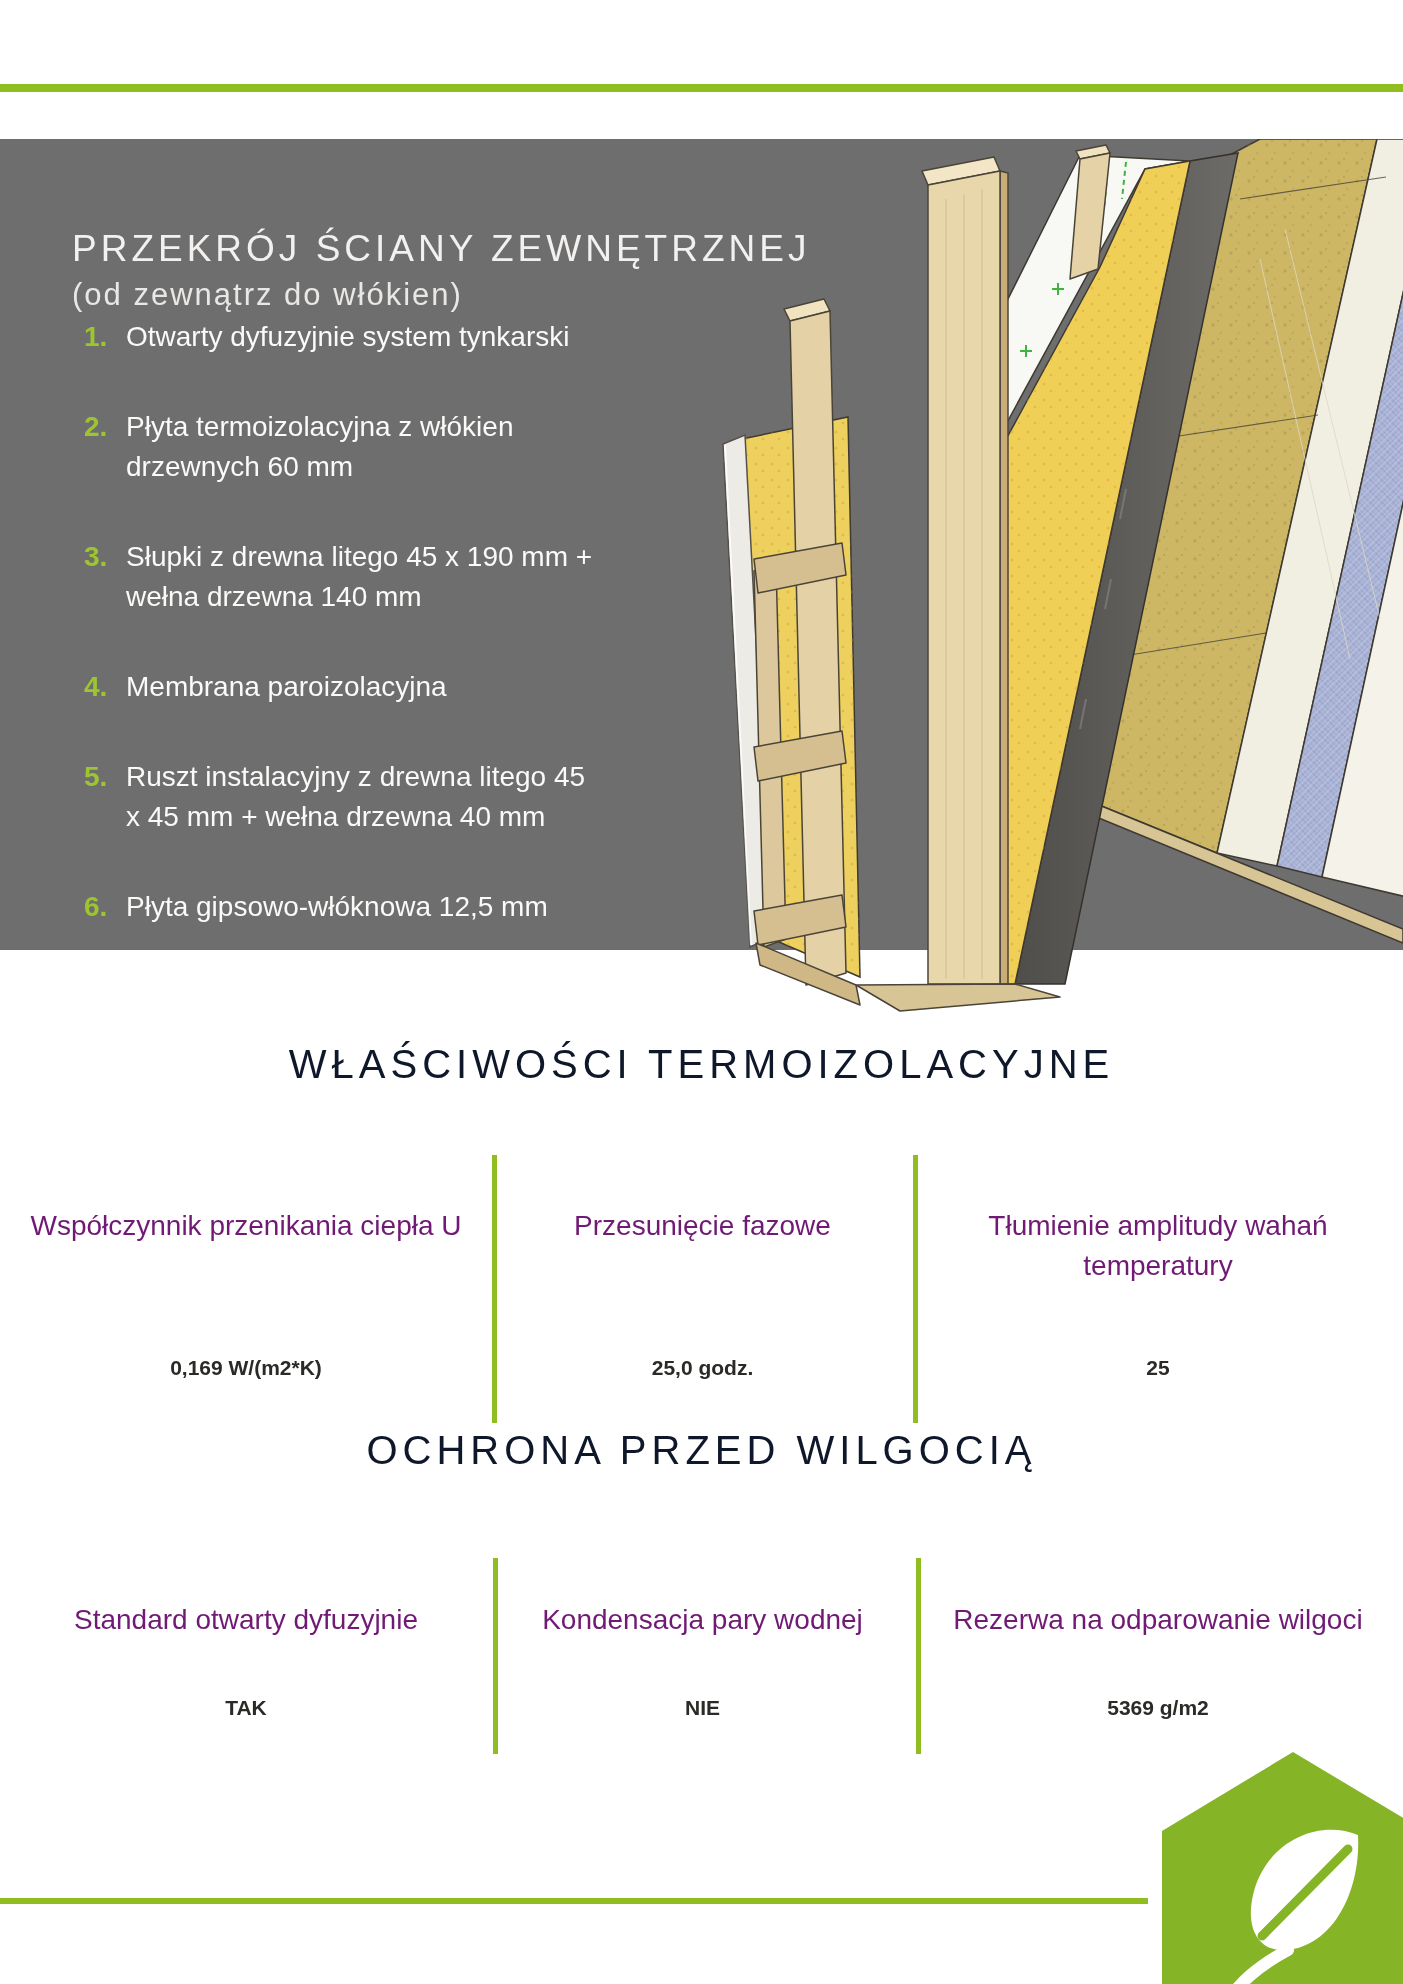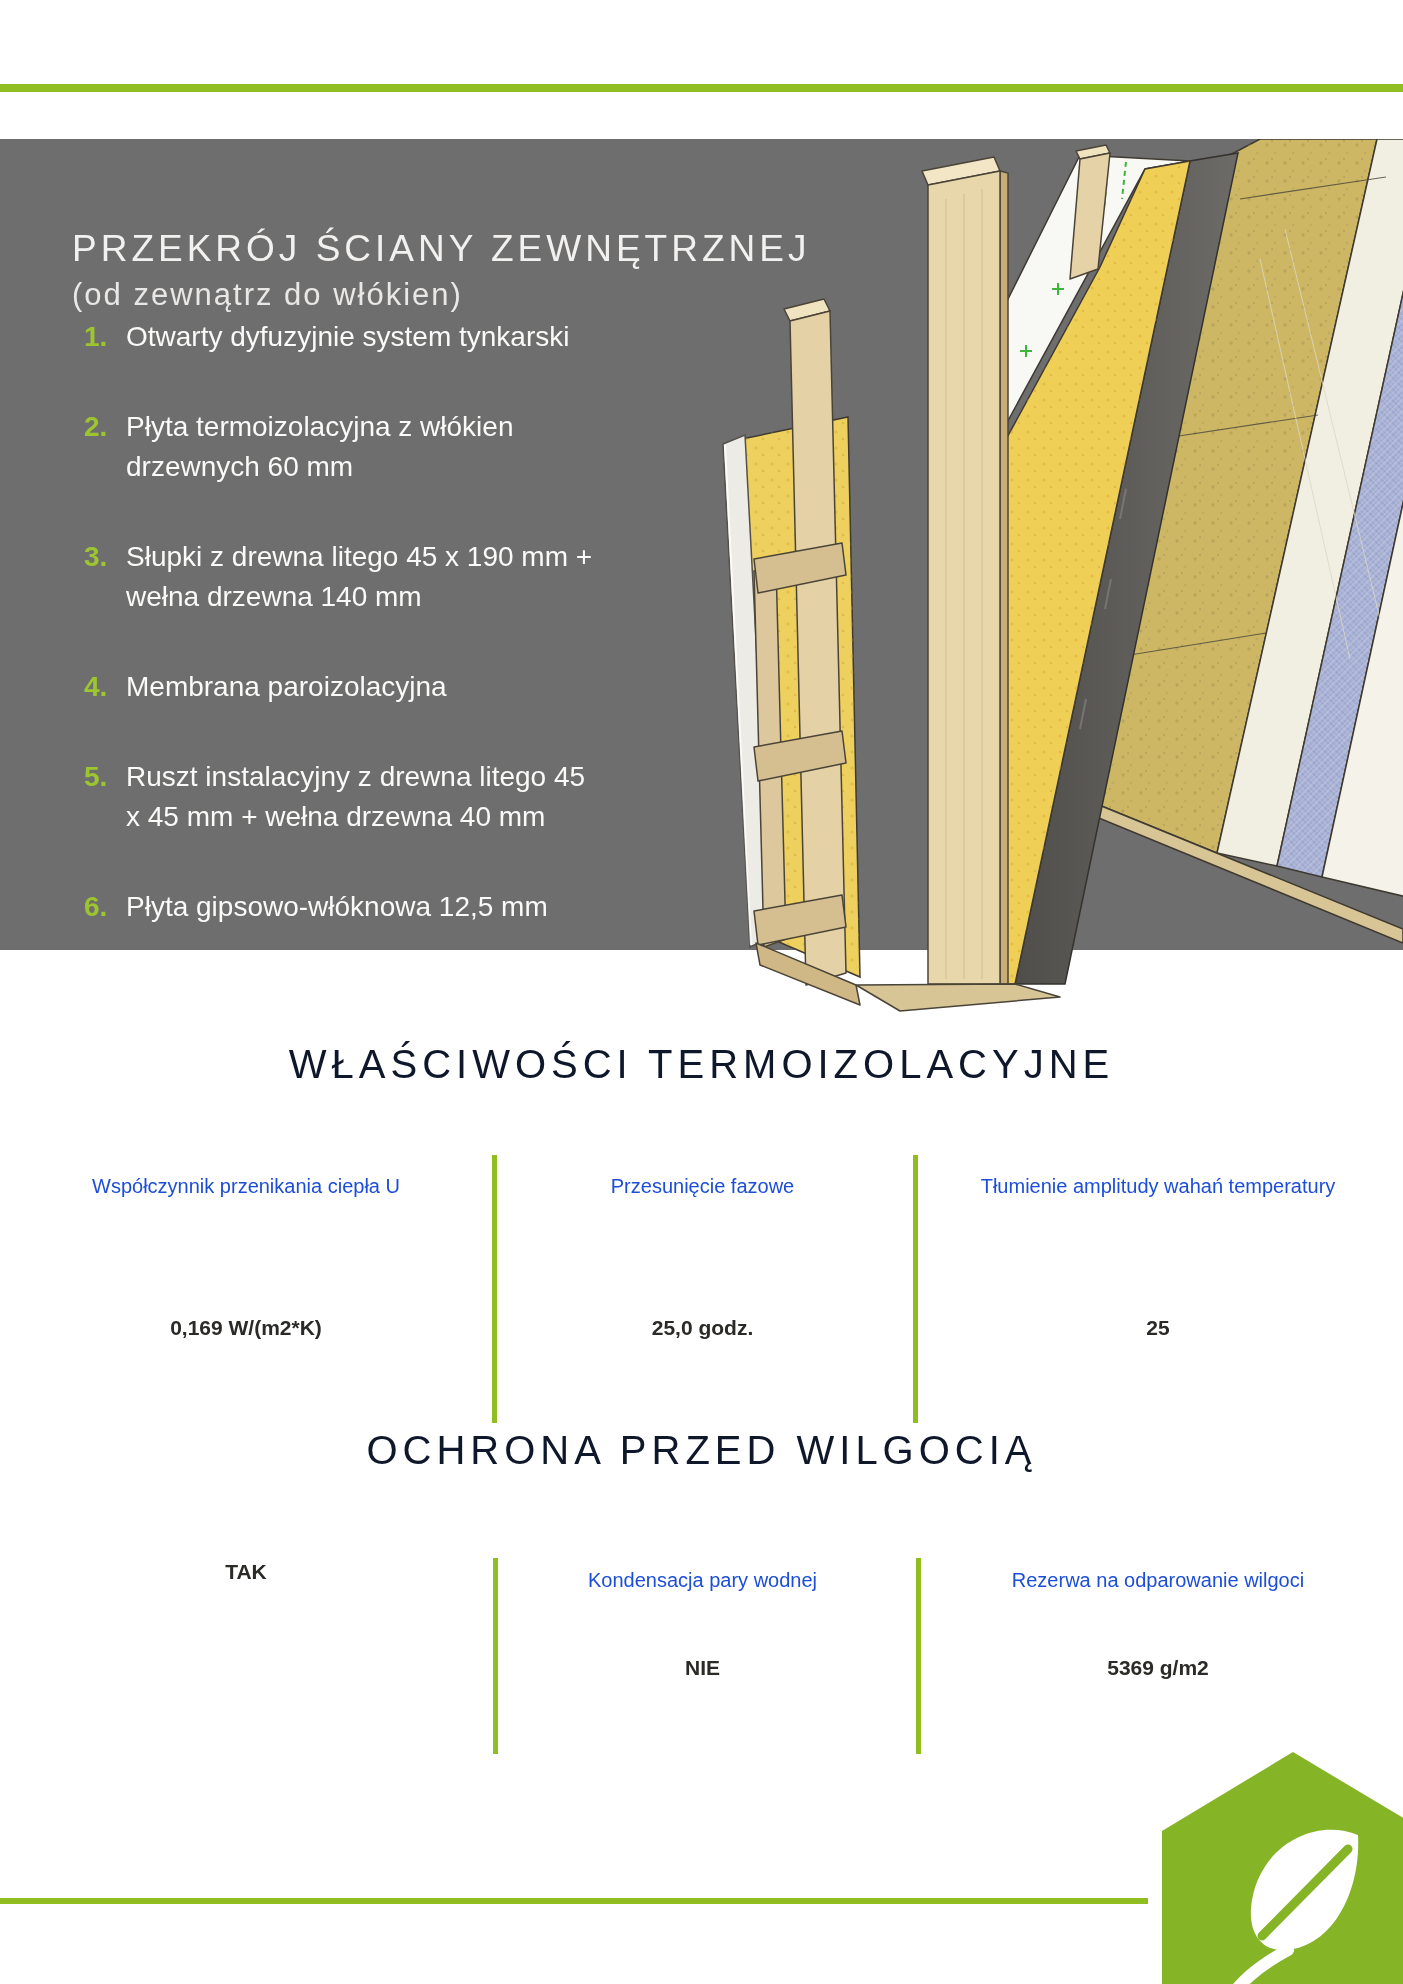--- a/index.html
+++ b/index.html
@@ -16,21 +16,21 @@
   .wall-art{position:absolute;left:560px;top:0;width:843px;height:875px;}
   .h-section{position:absolute;left:0;width:100%;text-align:center;color:#0f172a;
              font-size:40px;font-weight:300;letter-spacing:5px;}
   .h-thermal{top:1042px;}
   .h-moist{top:1428px;}
   .stats{position:absolute;left:0;width:1403px;display:flex;}
   .stats-thermal{top:1166px;}
   .stats-moist{top:1560px;}
   .col{box-sizing:border-box;padding:0 30px;text-align:center;}
   .col.c1{width:492px;} .col.c2{width:421px;} .col.c3{width:490px;}
-  .stat-label{font-size:20px;line-height:40px;color:#1d4ed8;}
+  .stat-label{font-size:28px;line-height:40px;color:#701a75;margin-top:40px;}
   .stats-thermal .stat-label{min-height:150px;}
   .stats-moist .stat-label{min-height:96px;}
   .stat-value{font-size:21px;font-weight:bold;color:#2B2A27;}
   .vdiv{position:absolute;width:5px;background:#90BD1F;}
   .vdiv.t1{left:492px;top:1155px;height:268px;}
   .vdiv.t2{left:913px;top:1155px;height:268px;}
   .vdiv.m1{left:493px;top:1558px;height:196px;}
   .vdiv.m2{left:916px;top:1558px;height:196px;}
   .bottom-rule{position:absolute;left:0;top:1898px;width:1148px;height:6px;background:#90BD1F;}
   .logo{position:absolute;left:1162px;top:1752px;width:241px;height:232px;}
@@ -186,20 +186,21 @@
       <div class="stat-value">25</div>
     </div>
   </div>
   <div class="vdiv t1"></div>
   <div class="vdiv t2"></div>
 
   <div class="h-section h-moist">OCHRONA PRZED WILGOCIĄ</div>
 
   <div class="stats stats-moist">
     <div class="col c1">
+      <div class="stat-label">Standard otwarty dyfuzyjnie</div>
       <div class="stat-value">TAK</div>
     </div>
     <div class="col c2">
       <div class="stat-label">Kondensacja pary wodnej</div>
       <div class="stat-value">NIE</div>
     </div>
     <div class="col c3">
       <div class="stat-label">Rezerwa na odparowanie wilgoci</div>
       <div class="stat-value">5369 g/m2</div>
     </div>

